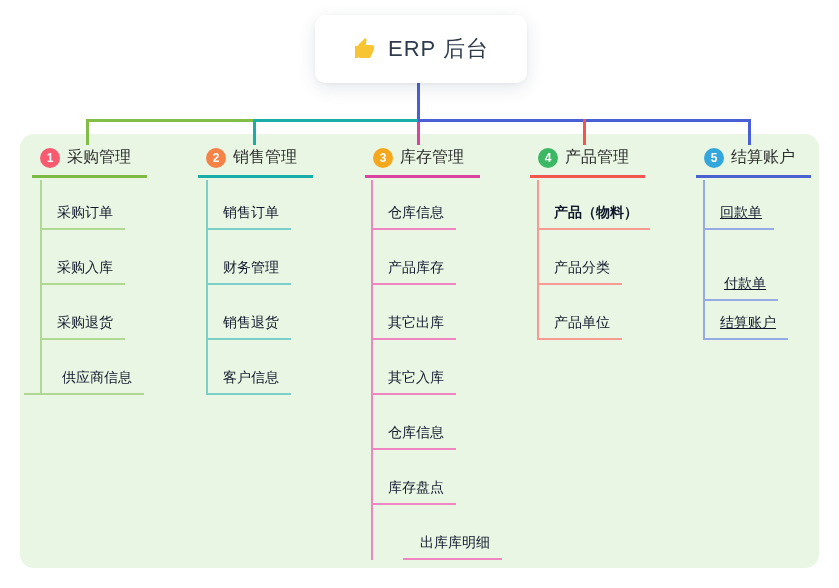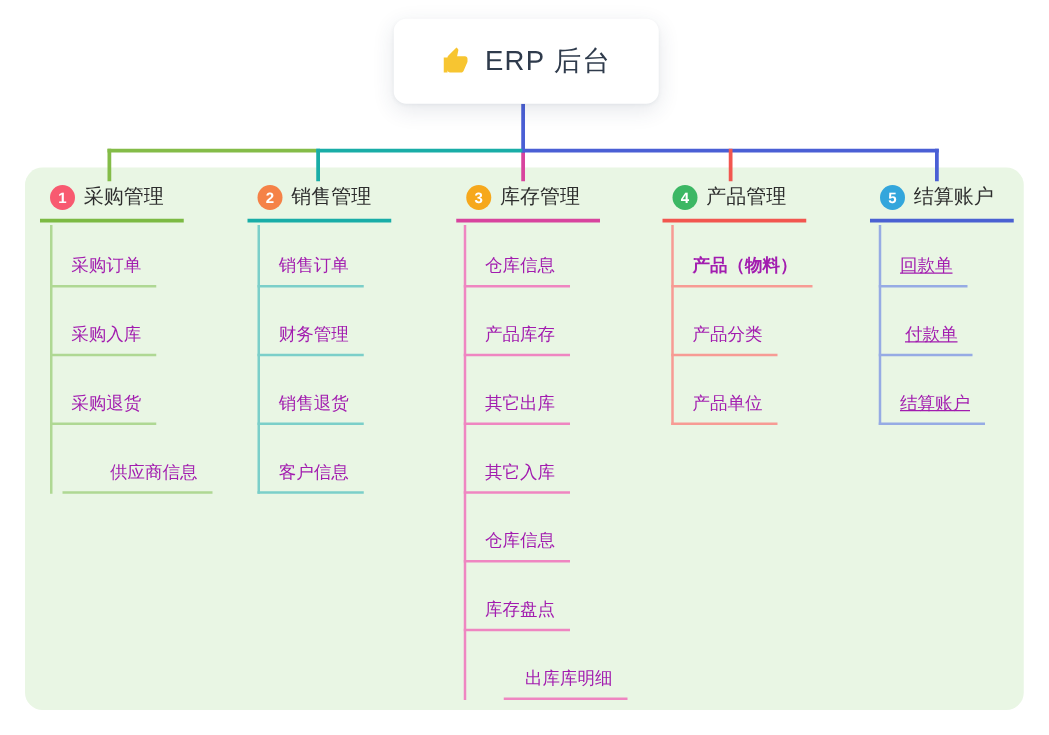--- a/index.html
+++ b/index.html
@@ -31,21 +31,21 @@
     padding:0 16px 7px 8px;border-bottom:3px solid #000;
     font-size:16px;color:#2d2d2d;white-space:nowrap;
   }
   .badge{
     width:20px;height:20px;border-radius:50%;flex:0 0 auto;
     display:flex;align-items:center;justify-content:center;
     color:#ffffff;font-size:12px;font-weight:bold;
   }
   .vline{position:absolute;top:180px;width:2px;}
   .sub-item{
-    position:absolute;font-size:14px;color:#a21caf;line-height:19px;
+    position:absolute;font-size:14px;color:#0f172a;line-height:19px;
     padding:0 12px 6px 17px;border-bottom:2px solid #000;white-space:nowrap;
   }
   
   .b1 .branch-title{border-color:#7CBA43;}
   .b1 .badge{background:#F85A70;}
   .b1 .vline,.b1 .sub-item{border-color:#AFD893;background-color:transparent;}
   .b1 .vline{background:#AFD893;}
   .b2 .branch-title{border-color:#19ADA7;}
   .b2 .badge{background:#F58247;}
   .b2 .vline{background:#7BCFC9;}
@@ -89,21 +89,21 @@
 
   <div class="b1">
     <div class="branch-title" style="left:32px;">
       <span class="badge">1</span>
       <span>采购管理</span>
     </div>
     <div class="vline" style="left:40px;height:215px;"></div>
     <div class="sub-item" style="left:40px;top:203px;">采购订单</div>
     <div class="sub-item" style="left:40px;top:258px;">采购入库</div>
     <div class="sub-item" style="left:40px;top:313px;">采购退货</div>
-    <div class="sub-item" style="left:50px;top:368px;padding-left:38px;">供应商信息</div>
+    <div class="sub-item" style="left:24px;top:368px;padding-left:38px;">供应商信息</div>
   </div>
 
   <div class="b2">
     <div class="branch-title" style="left:198px;">
       <span class="badge">2</span>
       <span>销售管理</span>
     </div>
     <div class="vline" style="left:206px;height:215px;"></div>
     <div class="sub-item" style="left:206px;top:203px;">销售订单</div>
     <div class="sub-item" style="left:206px;top:258px;">财务管理</div>
@@ -137,17 +137,17 @@
     <div class="sub-item" style="left:537px;top:313px;">产品单位</div>
   </div>
 
   <div class="b5">
     <div class="branch-title" style="left:696px;">
       <span class="badge">5</span>
       <span>结算账户</span>
     </div>
     <div class="vline" style="left:703px;height:160px;"></div>
     <div class="sub-item" style="left:703px;top:203px;">回款单</div>
-    <div class="sub-item" style="left:703px;top:258px;padding-left:21px;">付款单</div>
+    <div class="sub-item" style="left:703px;top:274px;padding-left:21px;">付款单</div>
     <div class="sub-item" style="left:703px;top:313px;">结算账户</div>
   </div>
 
 </div>
 
 </body></html>

